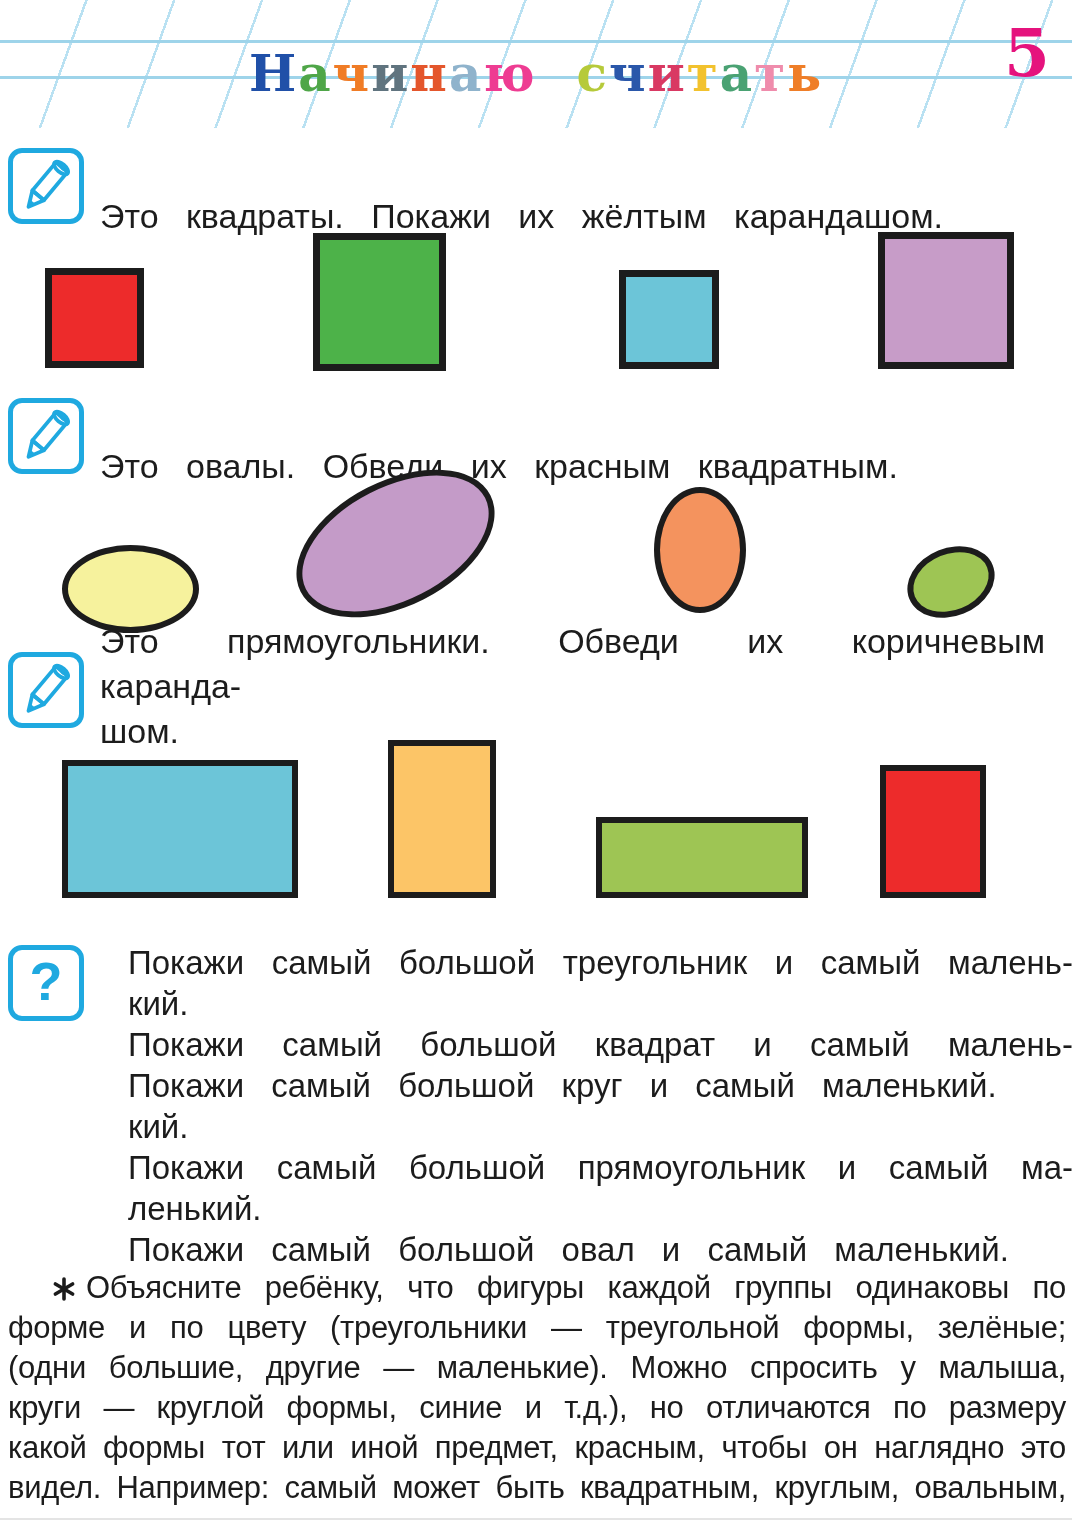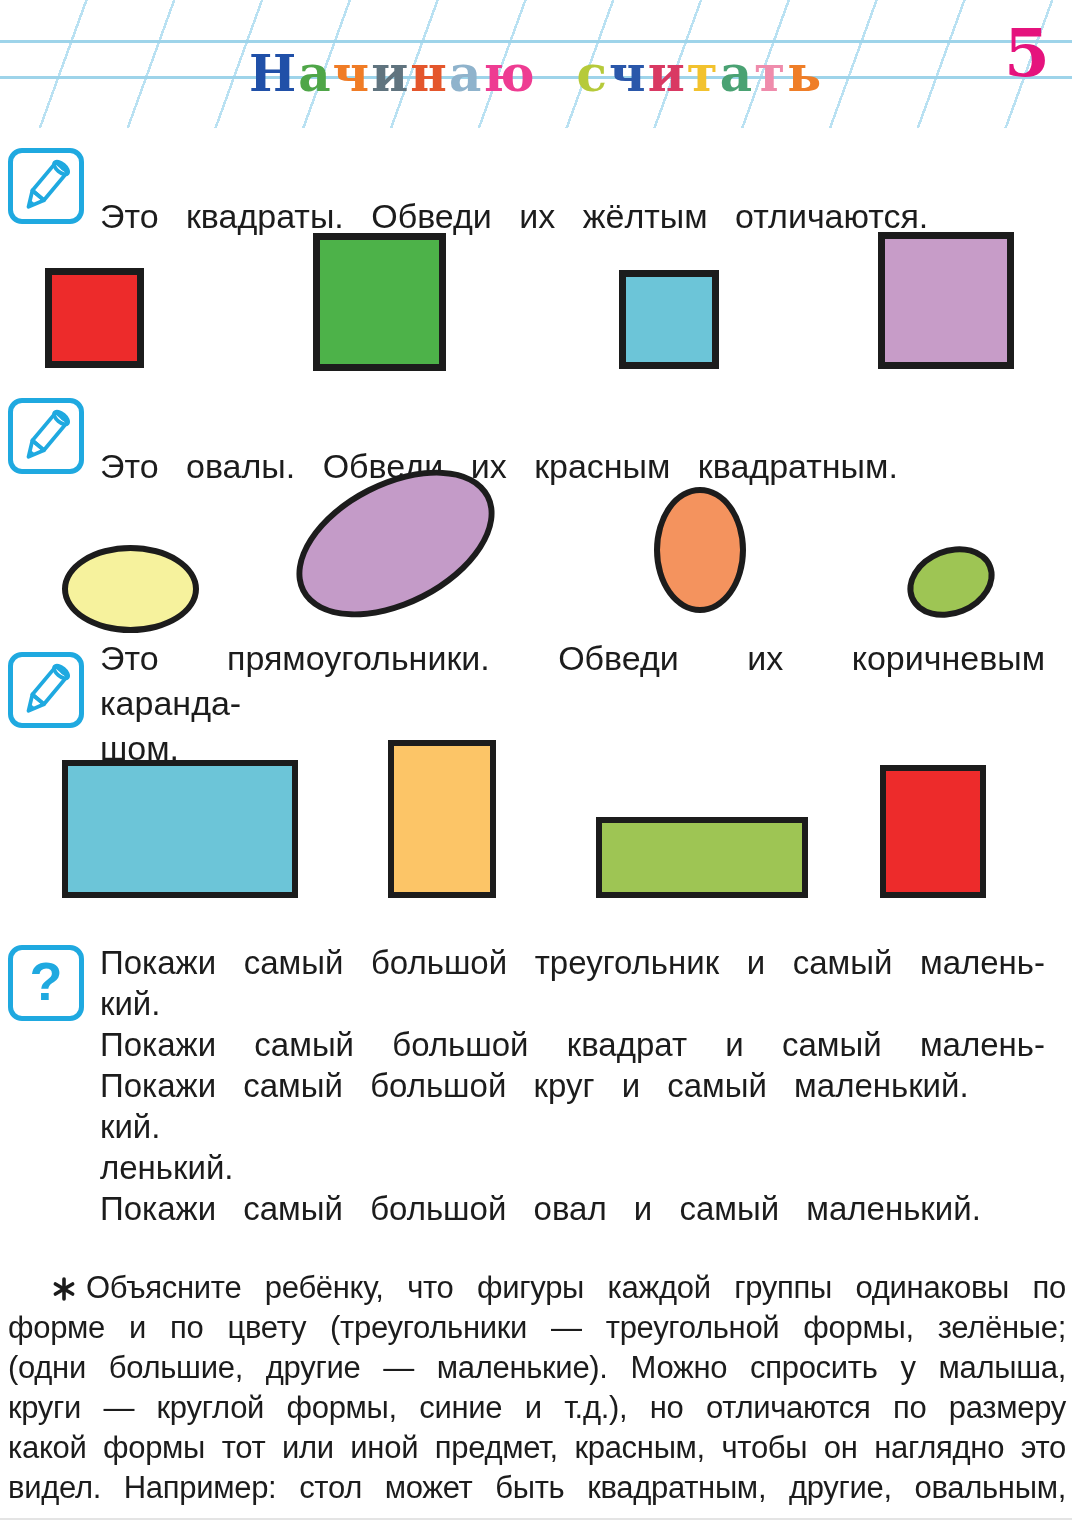--- a/index.html
+++ b/index.html
@@ -51,22 +51,22 @@
   .ov3{left:654px;top:487px;width:92px;height:126px;}
   .ov4{left:906px;top:548px;width:90px;height:68px;transform:rotate(-22deg);}
 
   .rc1{left:62px;top:760px;width:236px;height:138px;}
   .rc2{left:388px;top:740px;width:108px;height:158px;}
   .rc3{left:596px;top:817px;width:212px;height:81px;}
   .rc4{left:880px;top:765px;width:106px;height:133px;}
 
   .s1-icon{top:148px;} .s1-text{top:160px;}
   .s2-icon{top:398px;} .s2-text{top:410px;}
-  .s3-icon{top:652px;} .s3-text{top:636px;}
-  .q-icon{top:945px;}  .q-text{top:942px;}
+  .s3-icon{top:652px;} .s3-text{top:619px;}
+  .q-icon{top:945px;}  .q-text{top:942px;margin-left:28px;}
 
   .bottom-edge{position:absolute;left:0;bottom:0;width:100%;height:2px;background:#e4e4e4;}
 </style>
 </head>
 <body>
 
 <div class="page">
 
   <div class="header">
     <div class="hline hline1"></div>
@@ -81,21 +81,21 @@
     <svg width="62" height="62" viewBox="0 0 66 66">
       <g transform="rotate(40 33 33)" fill="none" stroke="#1fa9e0" stroke-width="4" stroke-linejoin="round">
         <rect x="25" y="7" width="16" height="39"></rect>
         <ellipse cx="33" cy="8" rx="9" ry="4.5"></ellipse>
         <polygon points="25,46 41,46 33,62"></polygon>
         <polygon points="30.5,55 35.5,55 33,61.5" fill="#1fa9e0" stroke="none"></polygon>
         <ellipse cx="34.5" cy="7.5" rx="2.6" ry="1.6" fill="#1fa9e0" stroke="none"></ellipse>
       </g>
     </svg>
   </div>
-  <p class="task-text s1-text">Это квадраты. Обведи их жёлтым отличаются.</p>
+  <p class="task-text s1-text">Это квадраты. Покажи их жёлтым карандашом.</p>
 
   <div class="shape sq sq1" style="background: rgb(237, 43, 43);"></div>
   <div class="shape sq sq2" style="background: rgb(77, 178, 73);"></div>
   <div class="shape sq sq3" style="background: rgb(108, 197, 216);"></div>
   <div class="shape sq sq4" style="background: rgb(199, 156, 200);"></div>
 
   <div class="icon-box s2-icon">
     <svg width="62" height="62" viewBox="0 0 66 66">
       <g transform="rotate(40 33 33)" fill="none" stroke="#1fa9e0" stroke-width="4" stroke-linejoin="round">
         <rect x="25" y="7" width="16" height="39"></rect>
@@ -136,36 +136,37 @@
 
   <div class="icon-box q-icon">
     <span class="q-glyph">?</span>
   </div>
   <div class="jblock q-text">
     <div class="jline fill">Покажи самый большой треугольник и самый малень-</div>
     <div class="jline">кий.</div>
     <div class="jline fill">Покажи самый большой квадрат и самый малень-</div>
     <div class="jline">Покажи самый большой круг и самый маленький.</div>
     <div class="jline">кий.</div>
+    <div class="jline fill">Покажи самый большой прямоугольник и самый ма-</div>
     <div class="jline">ленький.</div>
     <div class="jline">Покажи самый большой овал и самый маленький.</div>
   </div>
 
   <div class="footnote">
     <div class="fn-line fill">
       <svg class="fn-ast" width="24" height="24" viewBox="0 0 24 24">
         <g stroke="#1c1c1c" stroke-width="3.6" stroke-linecap="round">
           <line x1="12" y1="2" x2="12" y2="22"></line>
           <line x1="3.4" y1="7" x2="20.6" y2="17"></line>
           <line x1="3.4" y1="17" x2="20.6" y2="7"></line>
         </g>
       </svg><span>Объясните ребёнку, что фигуры каждой группы одинаковы по</span>
     </div>
     <div class="fn-line fill">форме и по цвету (треугольники — треугольной формы, зелёные;</div>
     <div class="fn-line fill">(одни большие, другие — маленькие). Можно спросить у малыша,</div>
     <div class="fn-line fill">круги — круглой формы, синие и т.д.), но отличаются по размеру</div>
     <div class="fn-line fill">какой формы тот или иной предмет, красным, чтобы он наглядно это</div>
-    <div class="fn-line fill">видел. Например: стол может быть квадратным, другие, овальным,</div>
+    <div class="fn-line fill">видел. Например: самый может быть квадратным, круглым, овальным,</div>
     <div class="fn-line">прямоугольным.</div>
   </div>
 
   <div class="bottom-edge"></div>
 </div>
 
 </body></html>

